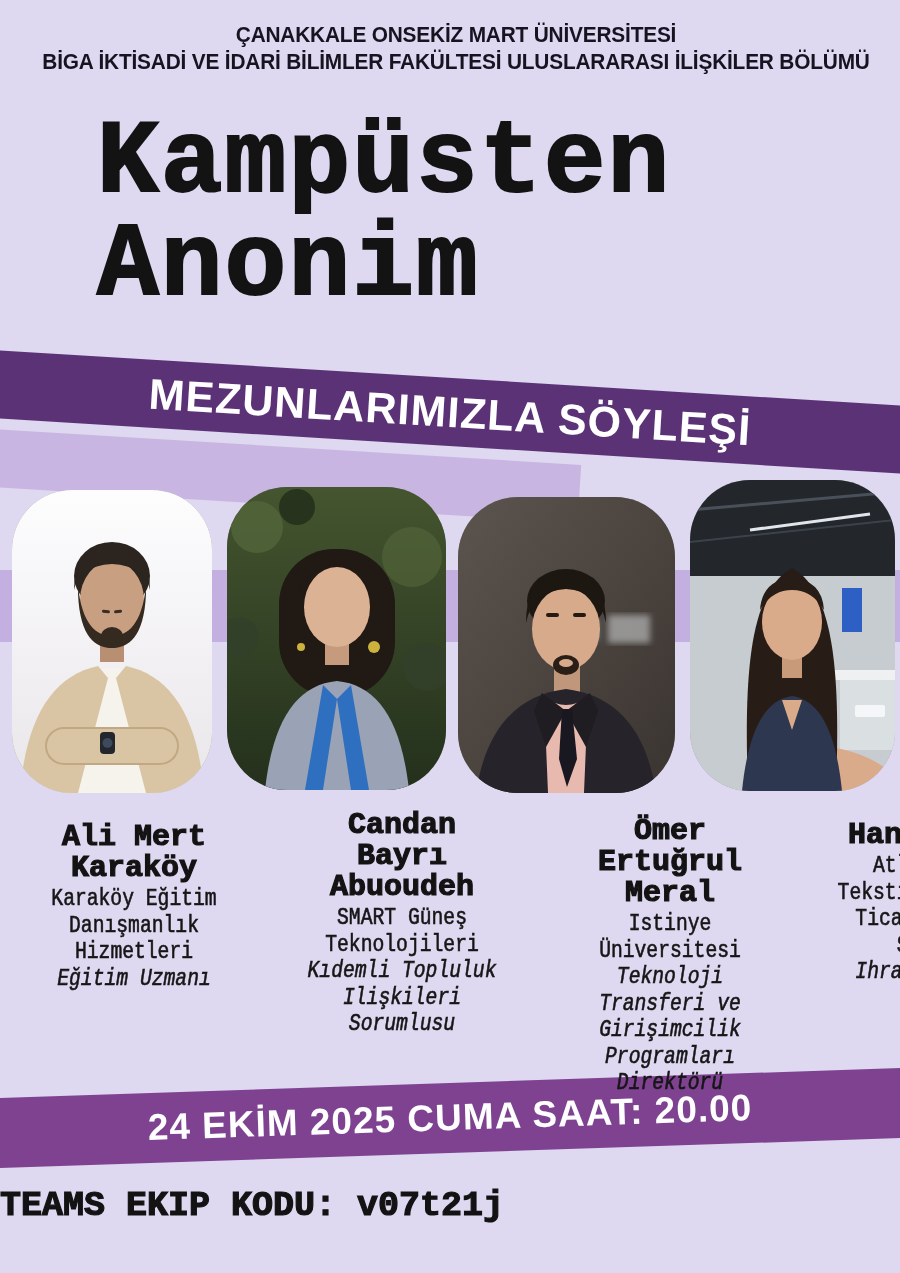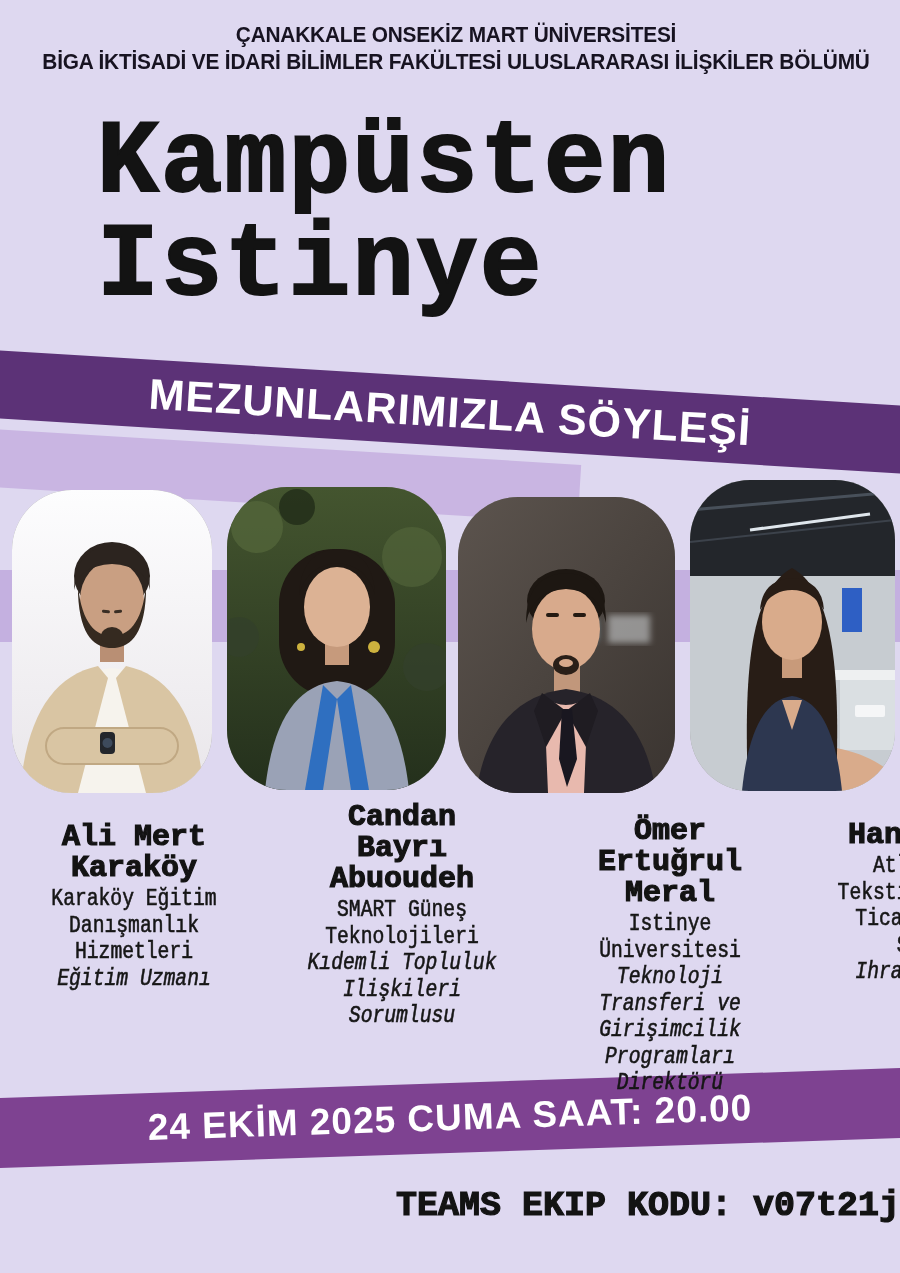--- a/index.html
+++ b/index.html
@@ -38,21 +38,21 @@
     position:absolute;left:0;right:0;top:570px;height:72px;z-index:1;
     background:var(--strip,#c4b0e0);
   }
   
   .photo{position:absolute;border-radius:60px;overflow:hidden;z-index:2;background:#999;}
   .photo svg{display:block;width:100%;height:100%;}
   
   .speakers{position:absolute;left:0;top:802px;width:740px;display:flex;z-index:4;}
   .col{flex:0 0 225px;text-align:center;}
   .col:nth-child(1){margin-top:20px;}
-  .col:nth-child(2){}
+  .col:nth-child(2){margin-top:8px;}
   .col:nth-child(3){margin-top:14px;}
   .col:nth-child(4){margin-top:18px;}
   .sp-name{
     width:210px;margin:0 auto;font-family:"Liberation Mono", monospace;font-weight:bold;
     font-size:30px;line-height:31px;-webkit-text-stroke:1.2px #131313;color:#131313;
   }
   .sp-details{
     position:relative;left:50%;width:268px;margin-top:2px;
     transform:translateX(-50%) scaleX(0.82);transform-origin:center top;
     font-family:"Liberation Mono", monospace;font-size:24px;line-height:26.5px;color:#161616;
@@ -62,38 +62,38 @@
   
   .ribbon-date{
     position:absolute;left:-40px;width:980px;top:1083px;height:70px;z-index:3;
     background:var(--date-band,#7e4291);transform:rotate(-1.9deg);
     display:flex;align-items:center;justify-content:center;
   }
   .ribbon-date .date-text{
     color:var(--band-text,#fff);font-weight:bold;font-size:37px;letter-spacing:1px;white-space:nowrap;
   }
   .teams{
-    position:absolute;left:0;right:0;top:1186px;text-align:right;z-index:4;
+    position:absolute;left:0;right:0;top:1186px;text-align:left;z-index:4;
     font-family:"Liberation Mono", monospace;font-weight:bold;font-size:35px;color:#131313;
     -webkit-text-stroke:1.2px #131313;white-space:nowrap;
   }
 </style>
 </head>
 <body>
 
 <div class="poster" style="--bg: #ded8f0; --band-dark: #5c3277; --band-light: #c9b5e2; --strip: #c4b0e0; --date-band: #7e4291; --ink: #171321; --band-text: #ffffff;">
 
   <div class="hdr">
     <span class="hdr-line">ÇANAKKALE ONSEKİZ MART ÜNİVERSİTESİ</span>
     <span class="hdr-line">BİGA İKTİSADİ VE İDARİ BİLİMLER FAKÜLTESİ ULUSLARARASI İLİŞKİLER BÖLÜMÜ</span>
   </div>
 
   <div class="title">
     <div>Kampüsten</div>
-    <div>Istinye</div>
+    <div>Anonim</div>
   </div>
 
   <div class="ribbon-dark">
     <span class="ribbon-text">MEZUNLARIMIZLA SÖYLEŞİ</span>
   </div>
   <div class="ribbon-light"></div>
   <div class="strip"></div>
 
   <div class="photo" style="left: 12px; top: 490px; width: 200px; height: 303px; --bg1: #fdfdfe; --bg2: #e9e6ea; --hair: #2c241f; --skin: #c99f82; --top: #d9c5a3; --accent: #f6f3ed;">
     <svg viewBox="0 0 200 303" preserveAspectRatio="none">

